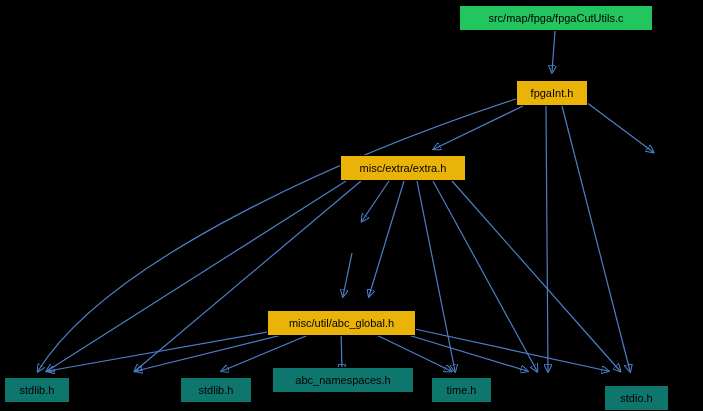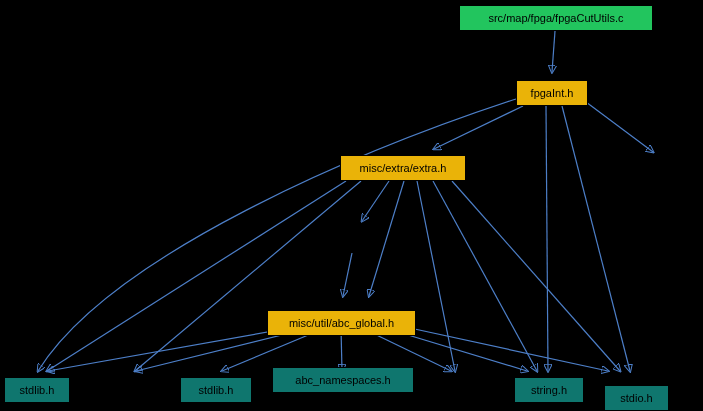--- a/index.html
+++ b/index.html
@@ -96,18 +96,18 @@
 
   <div class="node" style="left:267px; top:310px; width:147px;">misc/util/abc_global.h</div>
 
   <div class="node leaf" style="left:4px; top:377px; width:64px;">stdlib.h</div>
 
 
   <div class="node leaf" style="left:180px; top:377px; width:70px;">stdlib.h</div>
 
   <div class="node leaf" style="left:272px; top:367px; width:140px;">abc_namespaces.h</div>
 
+  <div class="node leaf" style="left:431px; top:377px; width:59px;">time.h</div>
 
-  <div class="node leaf" style="left:514px; top:377px; width:68px;">string.h</div>
 
   <div class="node leaf" style="left:604px; top:377px; width:63px;margin-top:8px;">stdio.h</div>
 
 </div>
 
 </body></html>

